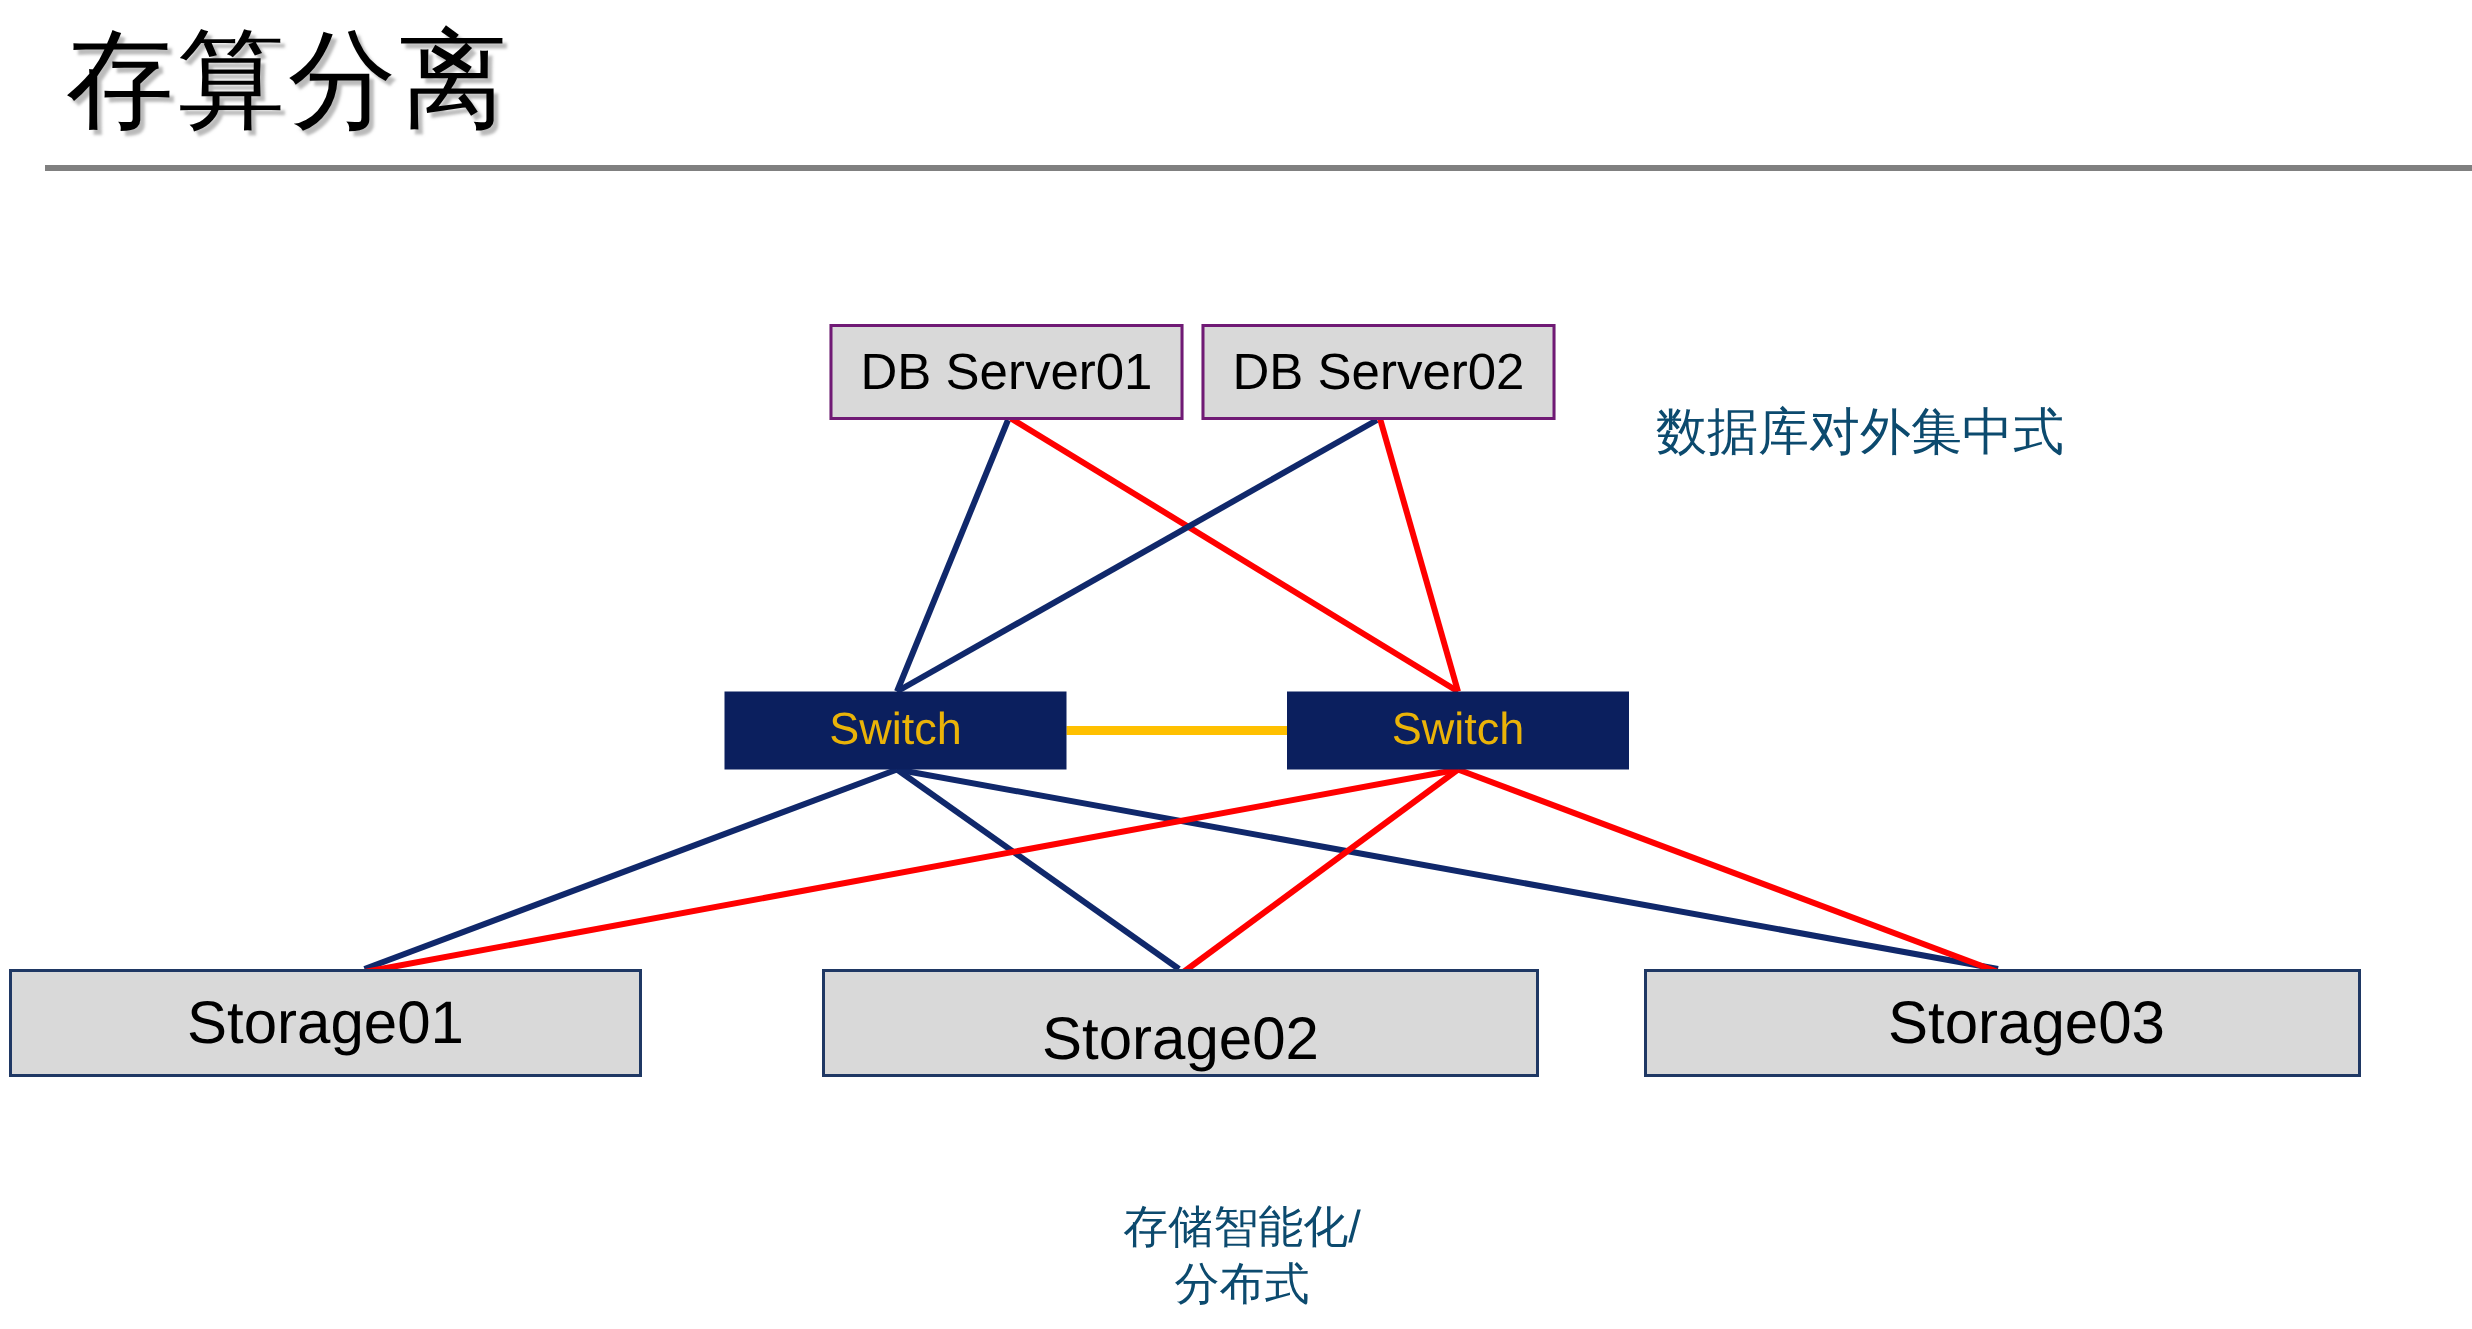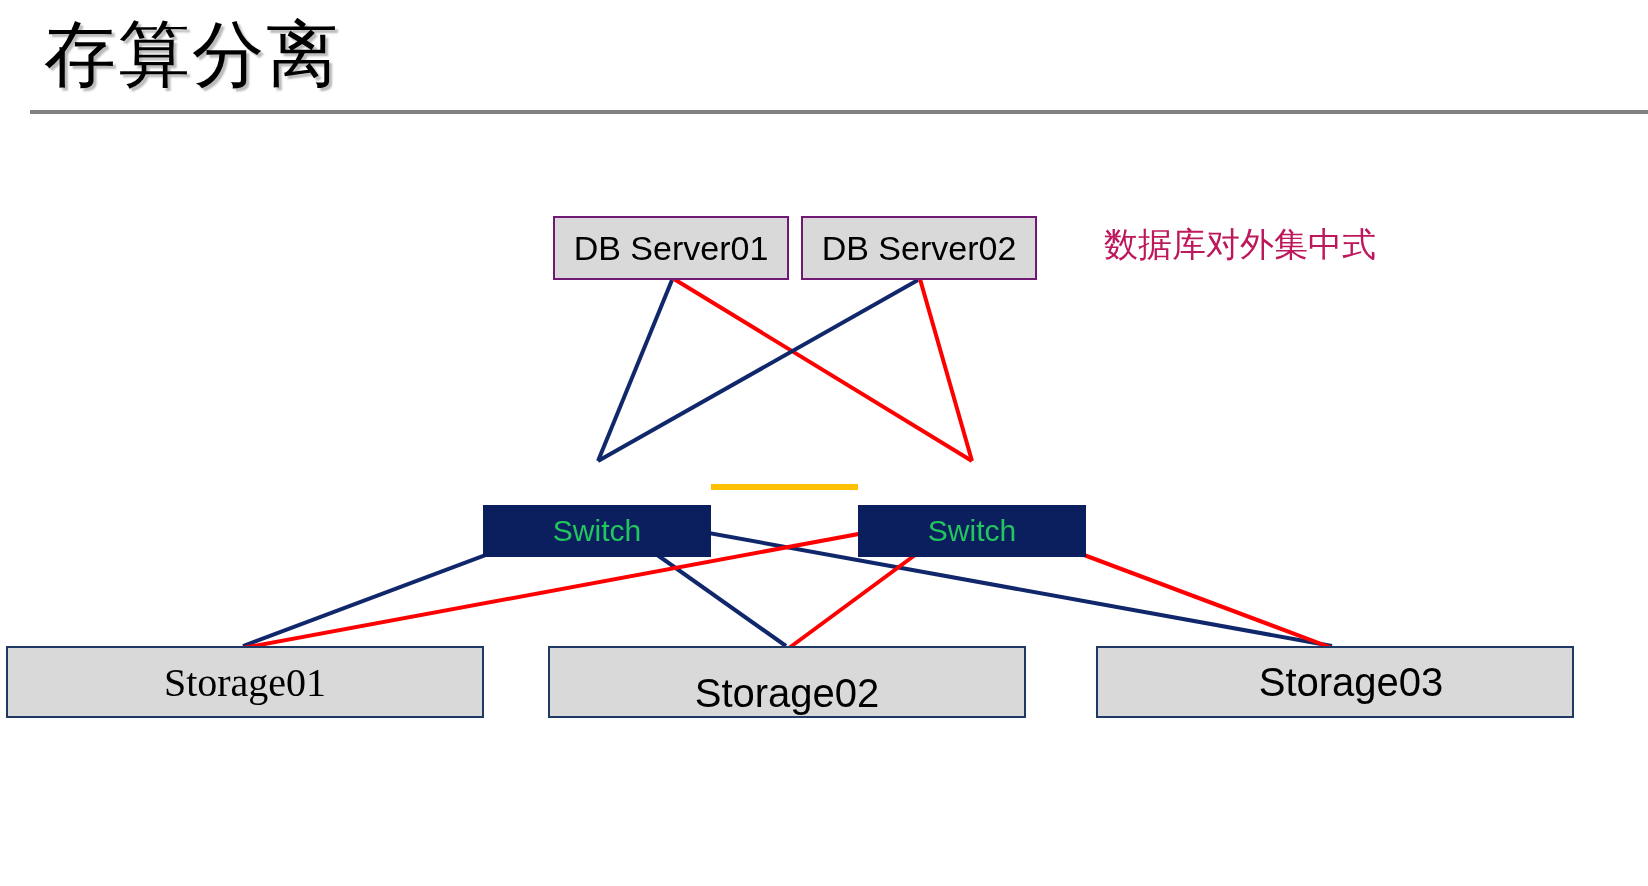--- a/index.html
+++ b/index.html
@@ -62,36 +62,36 @@
   .node.db {
     background: #D9D9D9;
     border: 2px solid #701a75;
     color: #000000;
     font-size: 34px;
     letter-spacing: 0px;
   }
   .node.switch {
     background: #0B1F5E;
     border: none;
-    color: #22c55e;
+    color: #eab308;
     font-size: 30px;
-    margin-top: 44px;
   }
   .node.storage {
     background: #D9D9D9;
     border: 2px solid #1F3864;
     color: #000000;
     font-size: 40px;
   }
 
   
   .caption {
     position: absolute;
-    color: #be185d;
+    color: #0c4a6e;
     white-space: pre-line;
+    margin-top: 44px;
   }
   #caption-right {
     left: 1104px;
     top: 222px;
     font-size: 34px;
     line-height: 44px;
   }
   #caption-bottom {
     left: 628px;
     top: 756px;
@@ -130,25 +130,27 @@
     <span>DB Server02</span>
   </div>
 
   <div class="node switch" style="left: 483px; top: 461px; width: 228px; height: 52px;">
     <span>Switch</span>
   </div>
   <div class="node switch" style="left: 858px; top: 461px; width: 228px; height: 52px;">
     <span>Switch</span>
   </div>
 
-  <div class="node storage" style="left: 6px; top: 646px; width: 478px; height: 72px; font-family: Liberation Serif, serif;">
+  <div class="node storage" style="left: 6px; top: 646px; width: 422px; height: 72px;">
     <span>Storage01</span>
   </div>
   <div class="node storage" style="left: 548px; top: 646px; width: 478px; height: 72px; align-items: flex-end;">
     <span>Storage02</span>
   </div>
   <div class="node storage" style="left: 1096px; top: 646px; width: 478px; height: 72px; padding-left: 32px;">
     <span>Storage03</span>
   </div>
 
   <div class="caption" id="caption-right">数据库对外集中式</div>
+  <div class="caption" id="caption-bottom">存储智能化/
+分布式</div>
 
 </div>
 
 </body></html>

